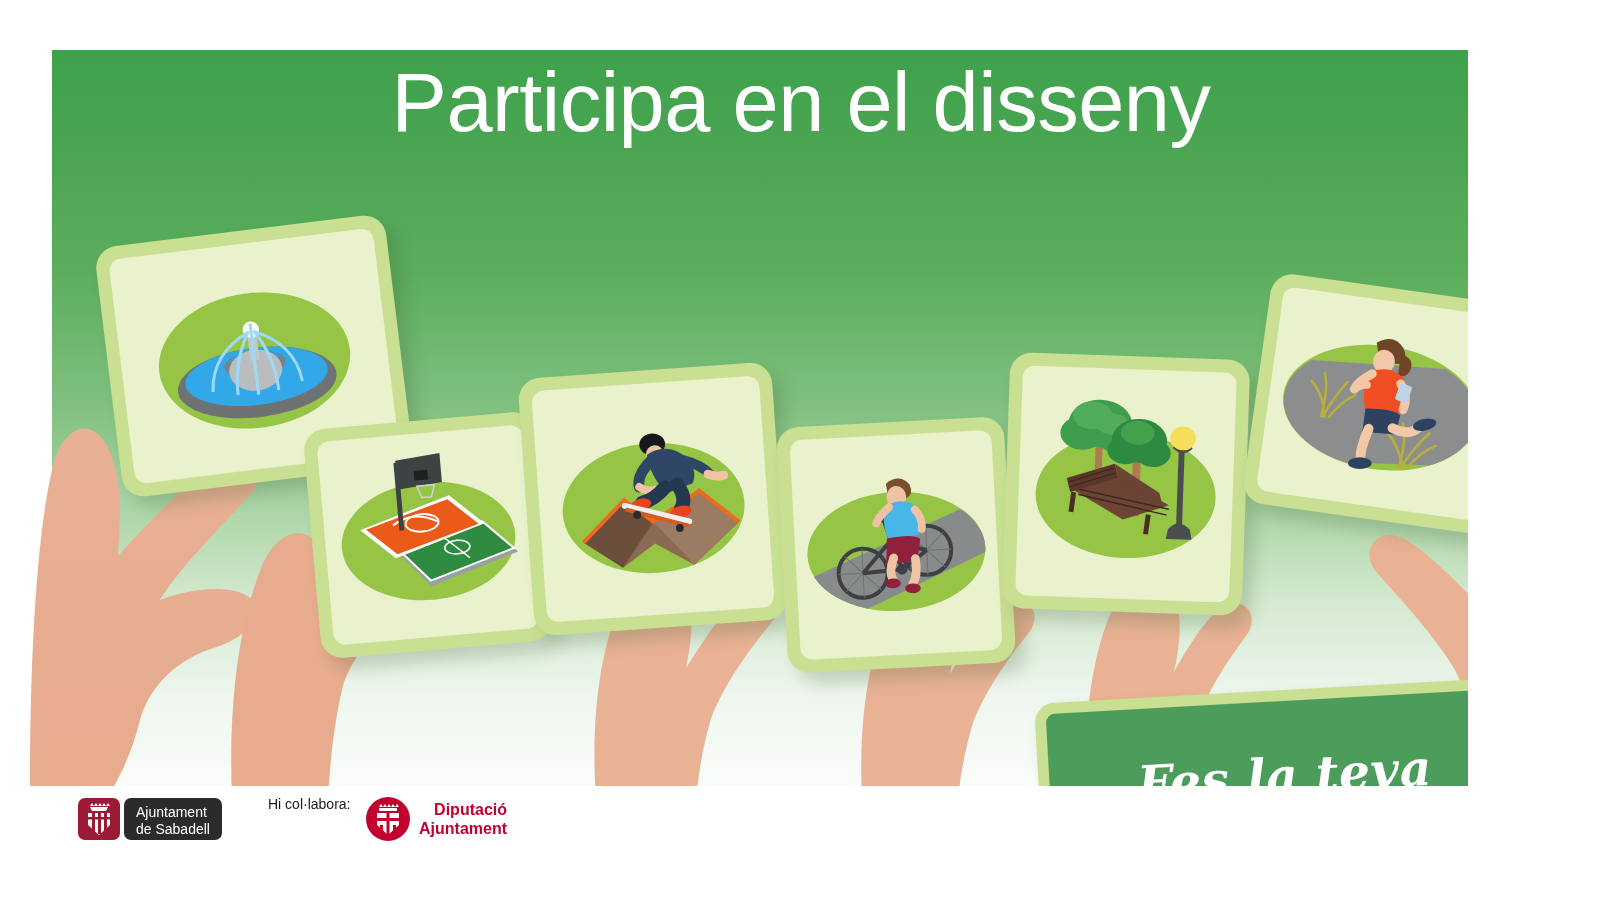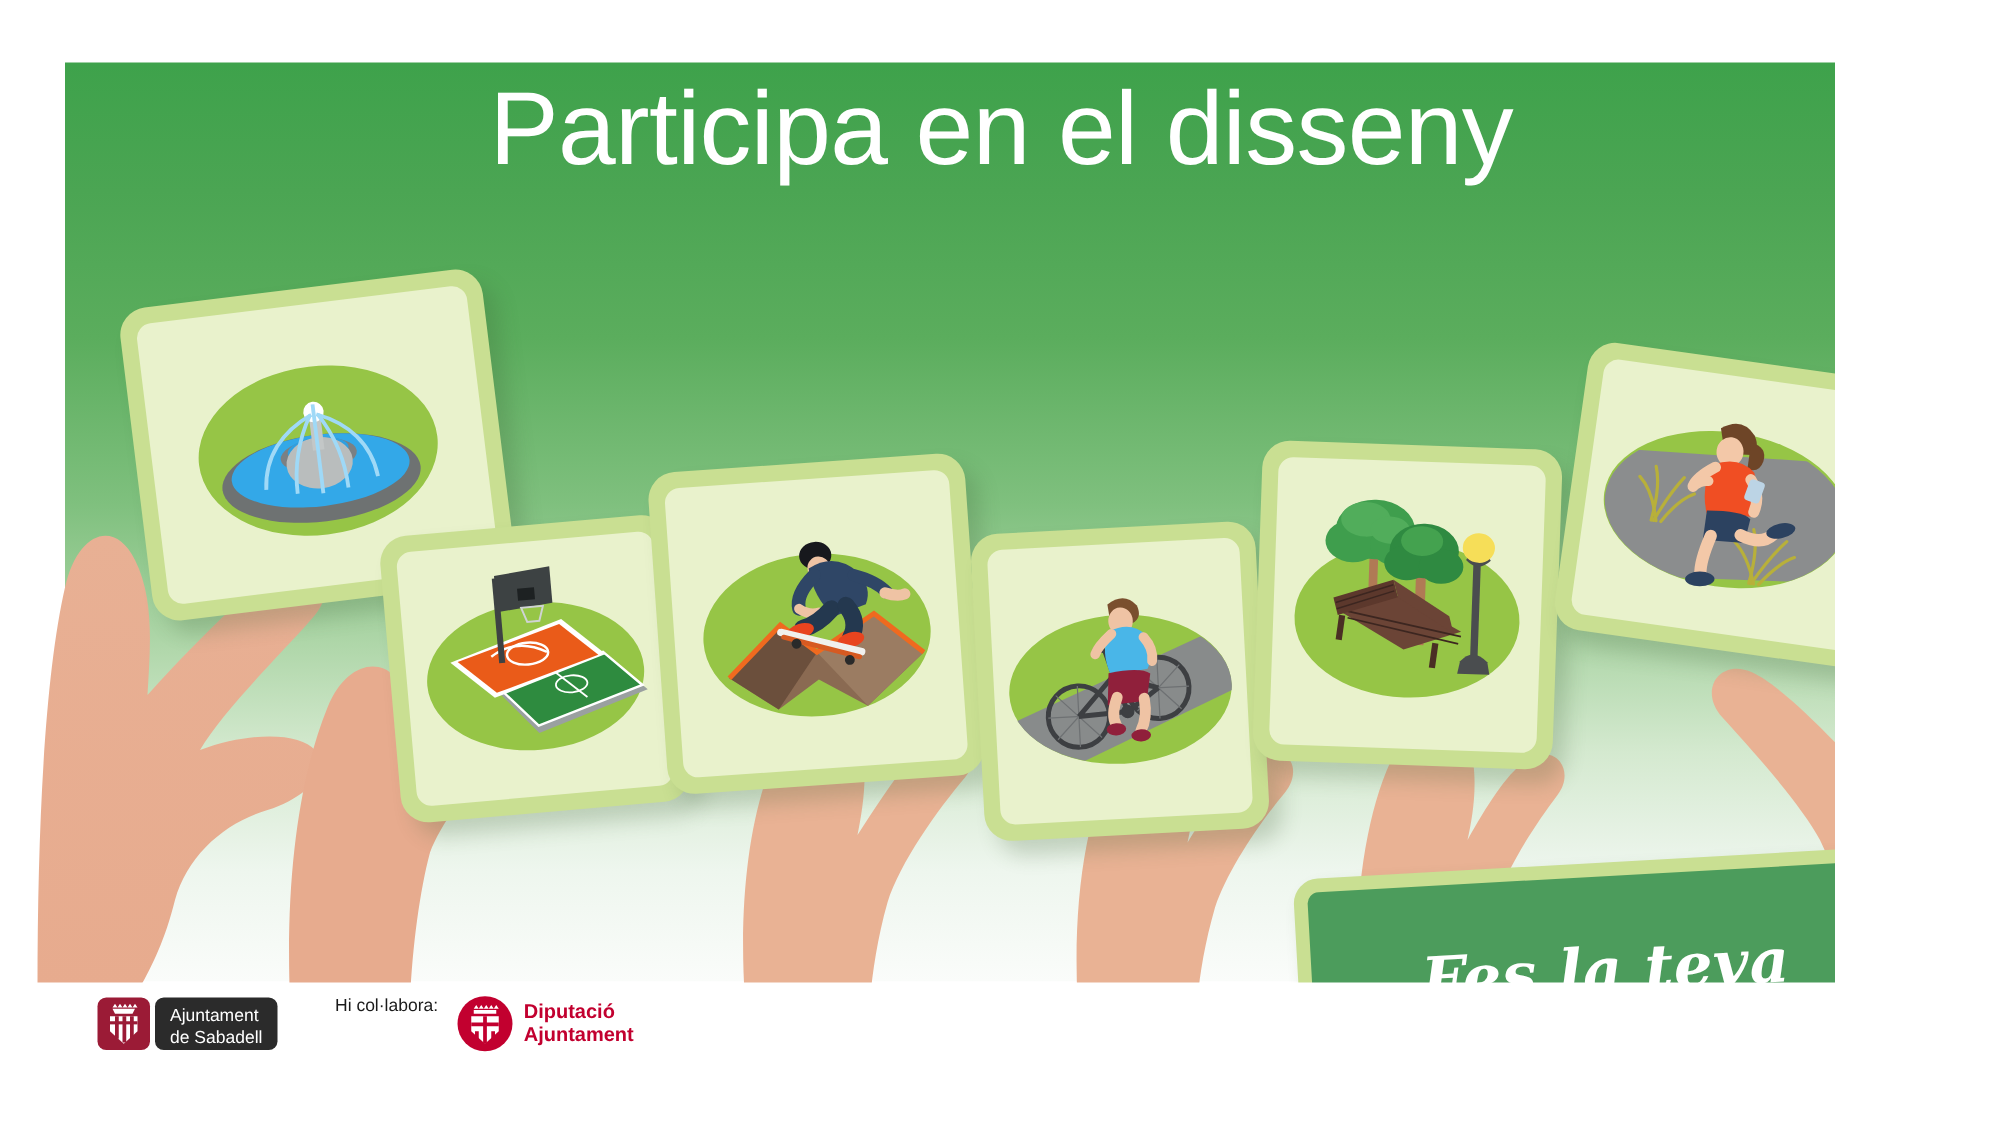--- a/index.html
+++ b/index.html
@@ -44,21 +44,21 @@
   }
 
   
   .footer{position:absolute;left:0;top:786px;width:1600px;height:114px;background:#ffffff;}
   .ajuntament{position:absolute;left:78px;top:12px;display:flex;align-items:stretch;height:42px;}
   .aj-shield{width:42px;height:42px;background:#9b1b36;border-radius:7px;position:relative;}
   .aj-box{height:42px;background:#2b2b2b;border-radius:7px;margin-left:4px;padding:3px 12px 0 12px;box-sizing:border-box;
           display:flex;flex-direction:column;justify-content:center;}
   .aj-box span{color:#fff;font-size:14px;line-height:1.2;font-family:"Liberation Sans",sans-serif;white-space:nowrap;}
   .collab{position:absolute;left:268px;top:10px;color:#1a1a1a;font-size:14px;font-family:"Liberation Sans",sans-serif;}
-  .diba{position:absolute;left:366px;top:11px;display:flex;align-items:center;gap:9px;}
+  .diba{position:absolute;left:366px;top:11px;display:flex;align-items:center;gap:9px;text-align:right;}
   .diba-circle{width:44px;height:44px;border-radius:50%;background:#c2002f;position:relative;}
   .diba-text span{display:block;color:#c2002f;font-size:16px;font-weight:700;line-height:1.2;font-family:"Liberation Sans",sans-serif;}
 </style>
 </head>
 <body>
 
 <div class="stage">
 
   <div class="banner"></div>
 

